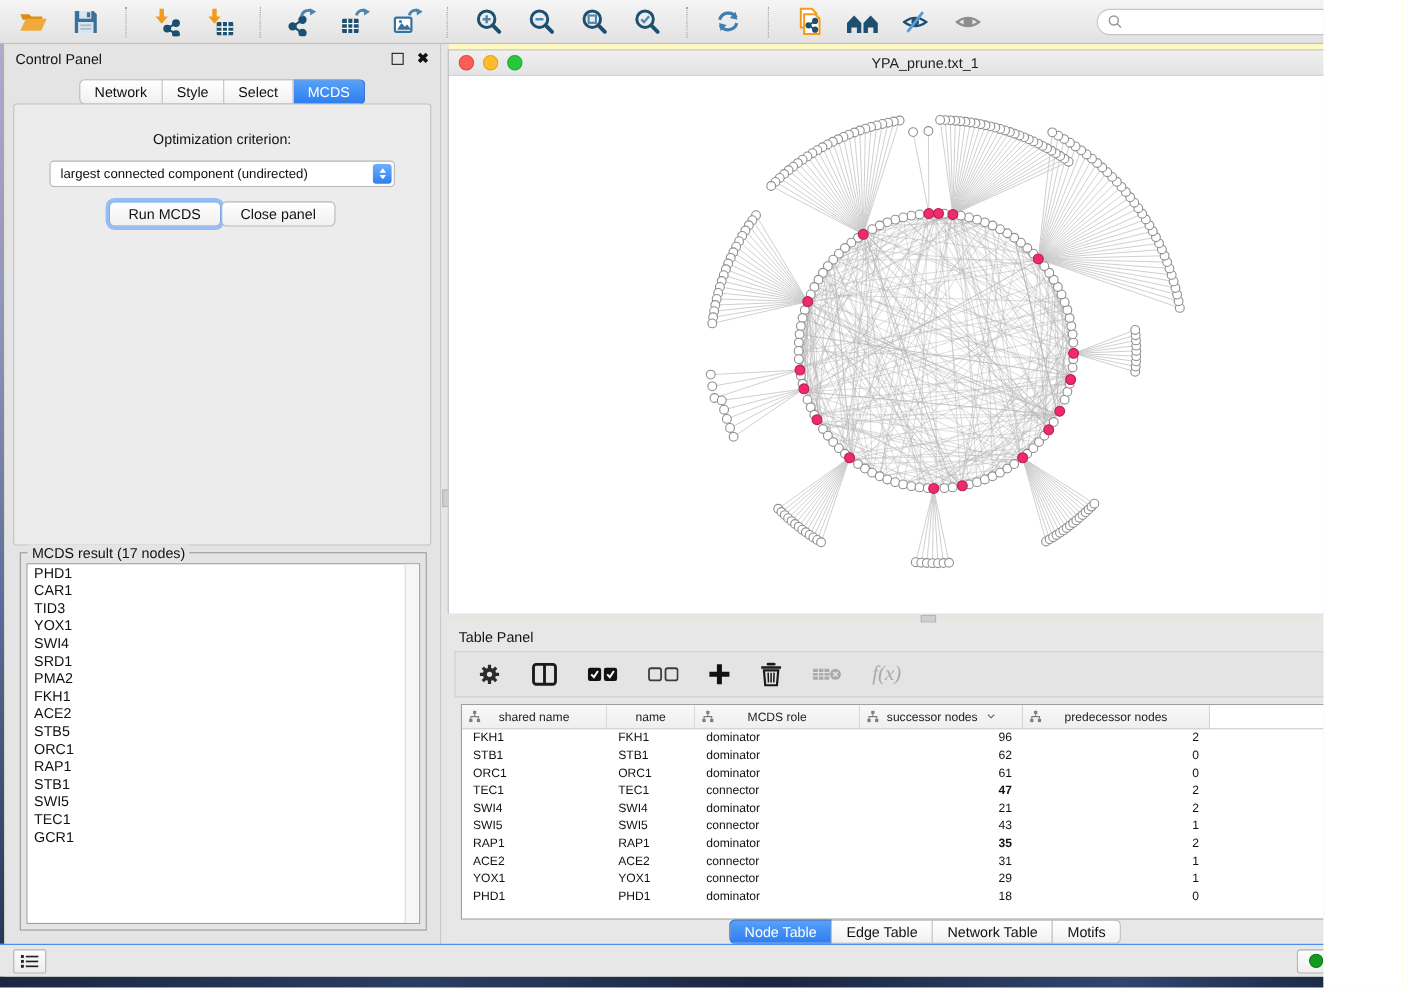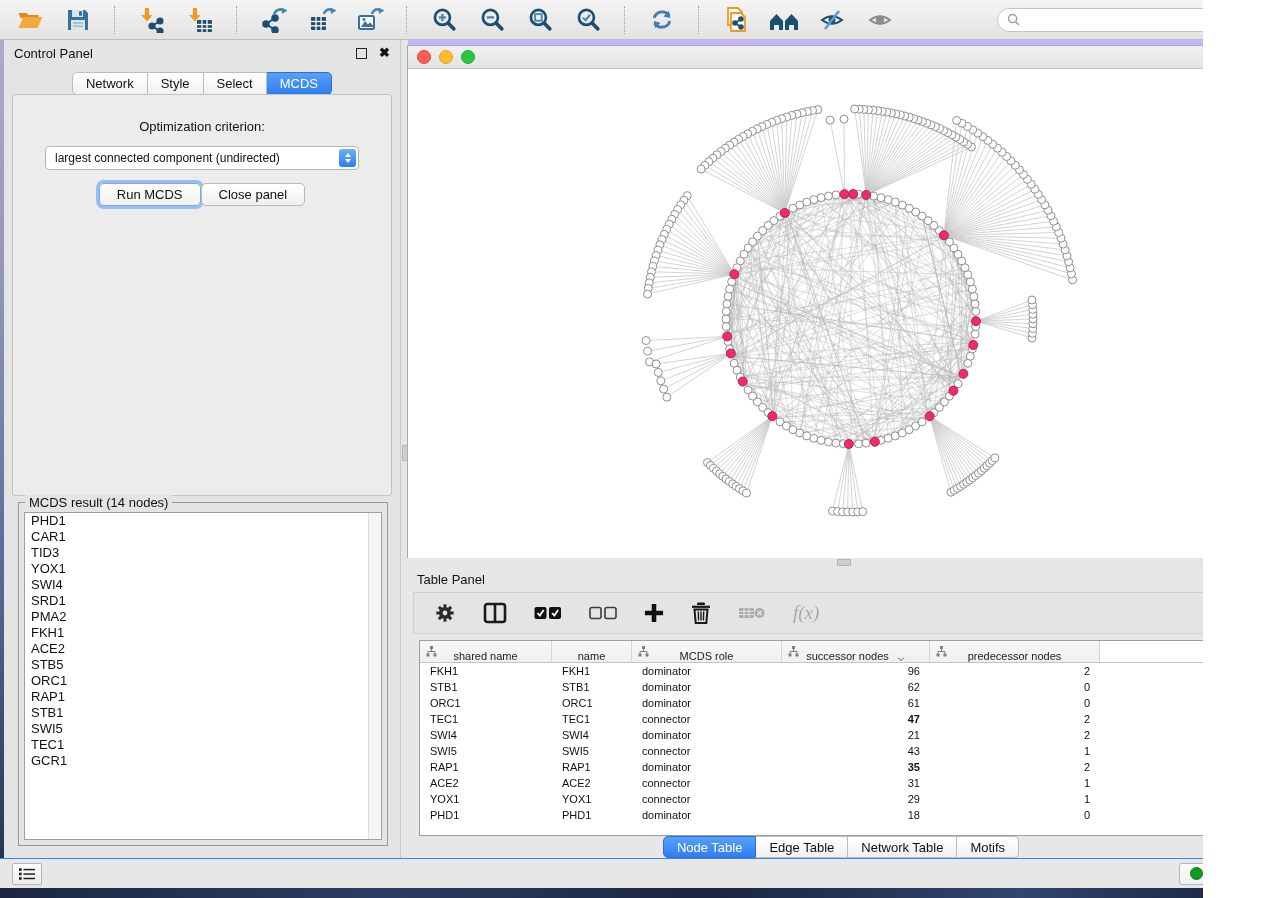--- a/index.html
+++ b/index.html
@@ -1,17 +1,17 @@
 <!DOCTYPE html>
 <html><head>
 <meta charset="utf-8">
 <style>
   html,body{margin:0;padding:0}
   body{font-family:"Liberation Sans",sans-serif;-webkit-font-smoothing:antialiased}
-  #app{position:relative;width:1203px;height:898px;background:#c4b5fd;overflow:hidden}
+  #app{position:relative;width:1203px;height:898px;background:#fef9c3;overflow:hidden}
 
   
   #toolbar{position:absolute;left:0;top:0;width:1275px;height:40px;
     background:linear-gradient(#f5f5f5,#e2e2e2);border-bottom:1px solid #bcbcbc;
     display:flex;align-items:center;padding:0 10px;box-sizing:border-box;gap:8px}
   .tb-btn{width:40px;height:32px;display:flex;align-items:center;justify-content:center;background:none;border:none;padding:0}
   .tb-sep{width:1px;height:28px;border-left:1px dotted #9f9f9f;margin:0 8px}
   #search-wrap{margin-left:auto;width:268px;height:24px;background:#fff;border:1px solid #c6c6c6;
     border-radius:13px;display:flex;align-items:center;padding:0 9px;box-sizing:border-box;gap:6px}
   #search-wrap input{border:none;outline:none;flex:1;font:12px "Liberation Sans",sans-serif;background:transparent}
@@ -79,21 +79,21 @@
   #net-canvas{position:relative;width:866px;height:489px;background:#fff}
 
   
   #table-panel{position:absolute;left:407px;top:566px;width:868px;height:292px;background:#e7e7e7}
   #tbl-toolbar{position:absolute;left:6px;right:6px;top:26px;height:42px;background:#e4e4e4;
     border:1px solid #d0d0d0;display:flex;align-items:center;gap:27px;padding-left:20px;box-sizing:border-box}
   .tt-btn{background:none;border:none;padding:0;display:flex;align-items:center;justify-content:center}
   .fx{font-family:"Liberation Serif",serif;font-style:italic;font-size:19px;color:#a9a9a9}
   #tbl-wrap{position:absolute;left:12px;right:9px;top:74px;bottom:22px;background:#fff;border:1px solid #9f9f9f;overflow:hidden}
   #tbl-head{display:flex;height:21px;border-bottom:1px solid #c4c4c4}
-  .th{display:flex;align-items:flex-end;justify-content:center;gap:6px;box-sizing:border-box;
+  .th{display:flex;align-items:center;justify-content:center;gap:6px;box-sizing:border-box;
     background:linear-gradient(#f8f8f8,#efefef);border-right:1px solid #d4d4d4;font-size:11px;color:#222;position:relative}
   .th .tree{position:absolute;left:6px;top:5px}
   .th-fill{flex:1;background:#fff;border-right:none}
   .tr{display:flex;height:16px;align-items:center}
   .td{box-sizing:border-box;font-size:11px;color:#111;padding:0 10px;white-space:nowrap;overflow:hidden}
   .td.num{text-align:right}
   .chev{width:8px;height:5px;margin-left:2px}
   #tbl-scroll{position:absolute;right:0;top:22px;bottom:0;width:13px;background:#fdfdfd;border-left:1px solid #d8d8d8}
   #tbl-thumb{position:absolute;left:2px;top:6px;width:8px;height:94px;background:#b7b7b7;border-radius:5px}
   #bottom-tabs{position:absolute;left:0;right:0;bottom:0;height:22px;display:flex;justify-content:center}
@@ -293,21 +293,21 @@
             <i class="up"></i>
             <i class="dn"></i>
           </span>
       </div>
       <div id="cp-buttons">
         <button class="mac-btn focus">Run MCDS</button>
         <button class="mac-btn">Close panel</button>
       </div>
     </div>
     <div id="mcds-group">
-      <span id="mcds-legend">MCDS result (14 nodes)</span>
+      <span id="mcds-legend">MCDS result (17 nodes)</span>
       <div id="mcds-list">
         <div id="mcds-items">
             <div class="mcds-item">PHD1</div>
             <div class="mcds-item">CAR1</div>
             <div class="mcds-item">TID3</div>
             <div class="mcds-item">YOX1</div>
             <div class="mcds-item">SWI4</div>
             <div class="mcds-item">SRD1</div>
             <div class="mcds-item">PMA2</div>
             <div class="mcds-item">FKH1</div>
@@ -324,20 +324,21 @@
       </div>
     </div>
   </div>
 
   <div id="v-splitter">
       <div id="v-handle"></div>
     </div>
 
   <div id="network-window">
     <div id="net-titlebar">
+      <span id="net-title">YPA_prune.txt_1</span>
       <span class="traffic">
         <span class="light red"></span>
         <span class="light yellow"></span>
         <span class="light green"></span>
       </span>
     </div>
     <div id="net-canvas">
       <svg id="net-svg" width="866" height="489">
           <line x1="365.9101409214321" y1="348.39793507613126" x2="525.8903322800994" y2="343.56384352138764" stroke="#b3b3b3" stroke-width="0.75" opacity="0.55"></line>
           <line x1="568" y1="250" x2="332.31799679334875" y2="191.90960349452897" stroke="#b3b3b3" stroke-width="0.75" opacity="0.55"></line>

